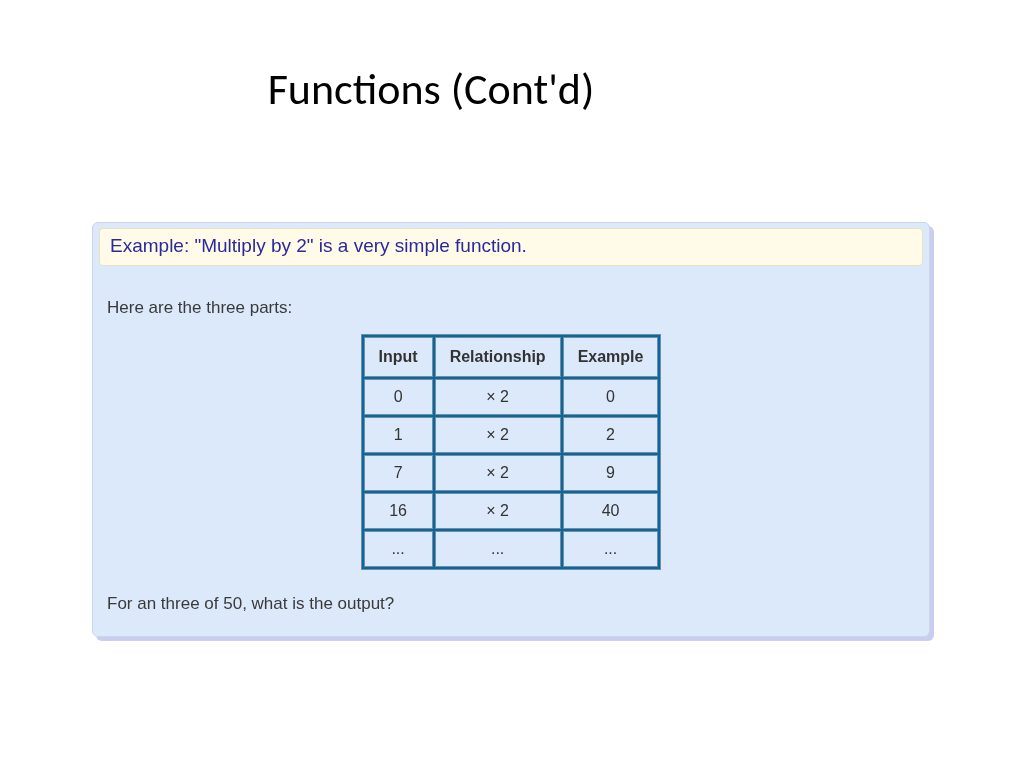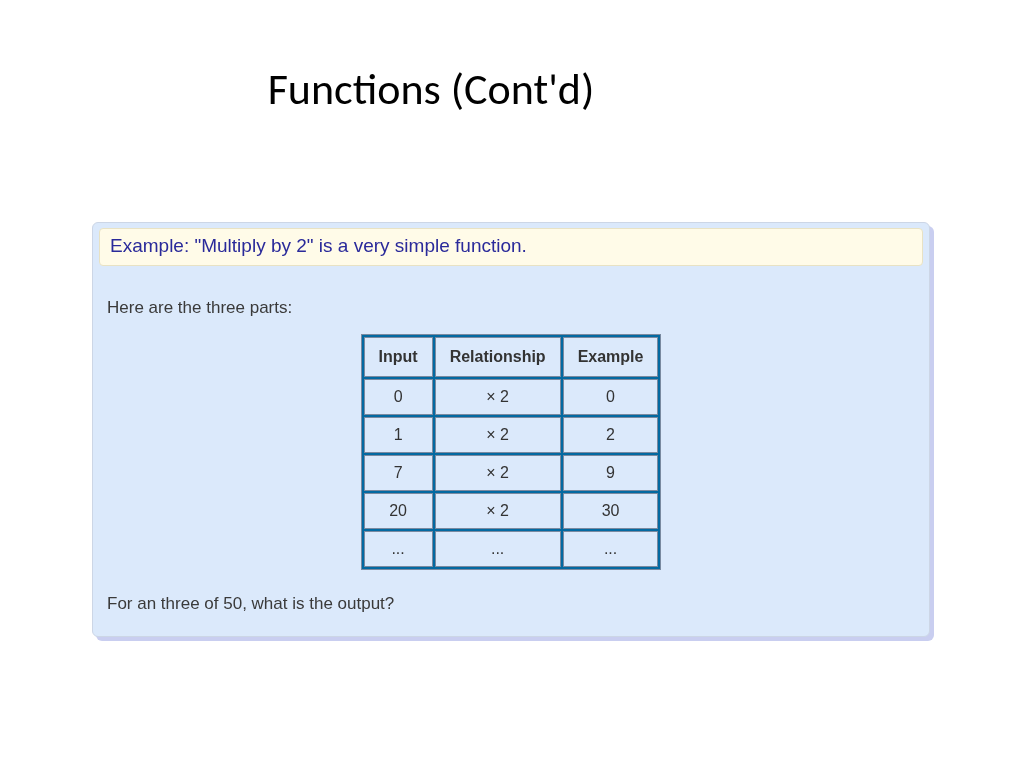--- a/index.html
+++ b/index.html
@@ -118,23 +118,23 @@
               <td>1</td>
               <td>× 2</td>
               <td>2</td>
             </tr>
             <tr>
               <td>7</td>
               <td>× 2</td>
               <td>9</td>
             </tr>
             <tr>
-              <td>20</td>
+              <td>16</td>
               <td>× 2</td>
-              <td>30</td>
+              <td>40</td>
             </tr>
             <tr>
               <td>...</td>
               <td>...</td>
               <td>...</td>
             </tr>
           </tbody>
         </table>
       </div>
 

